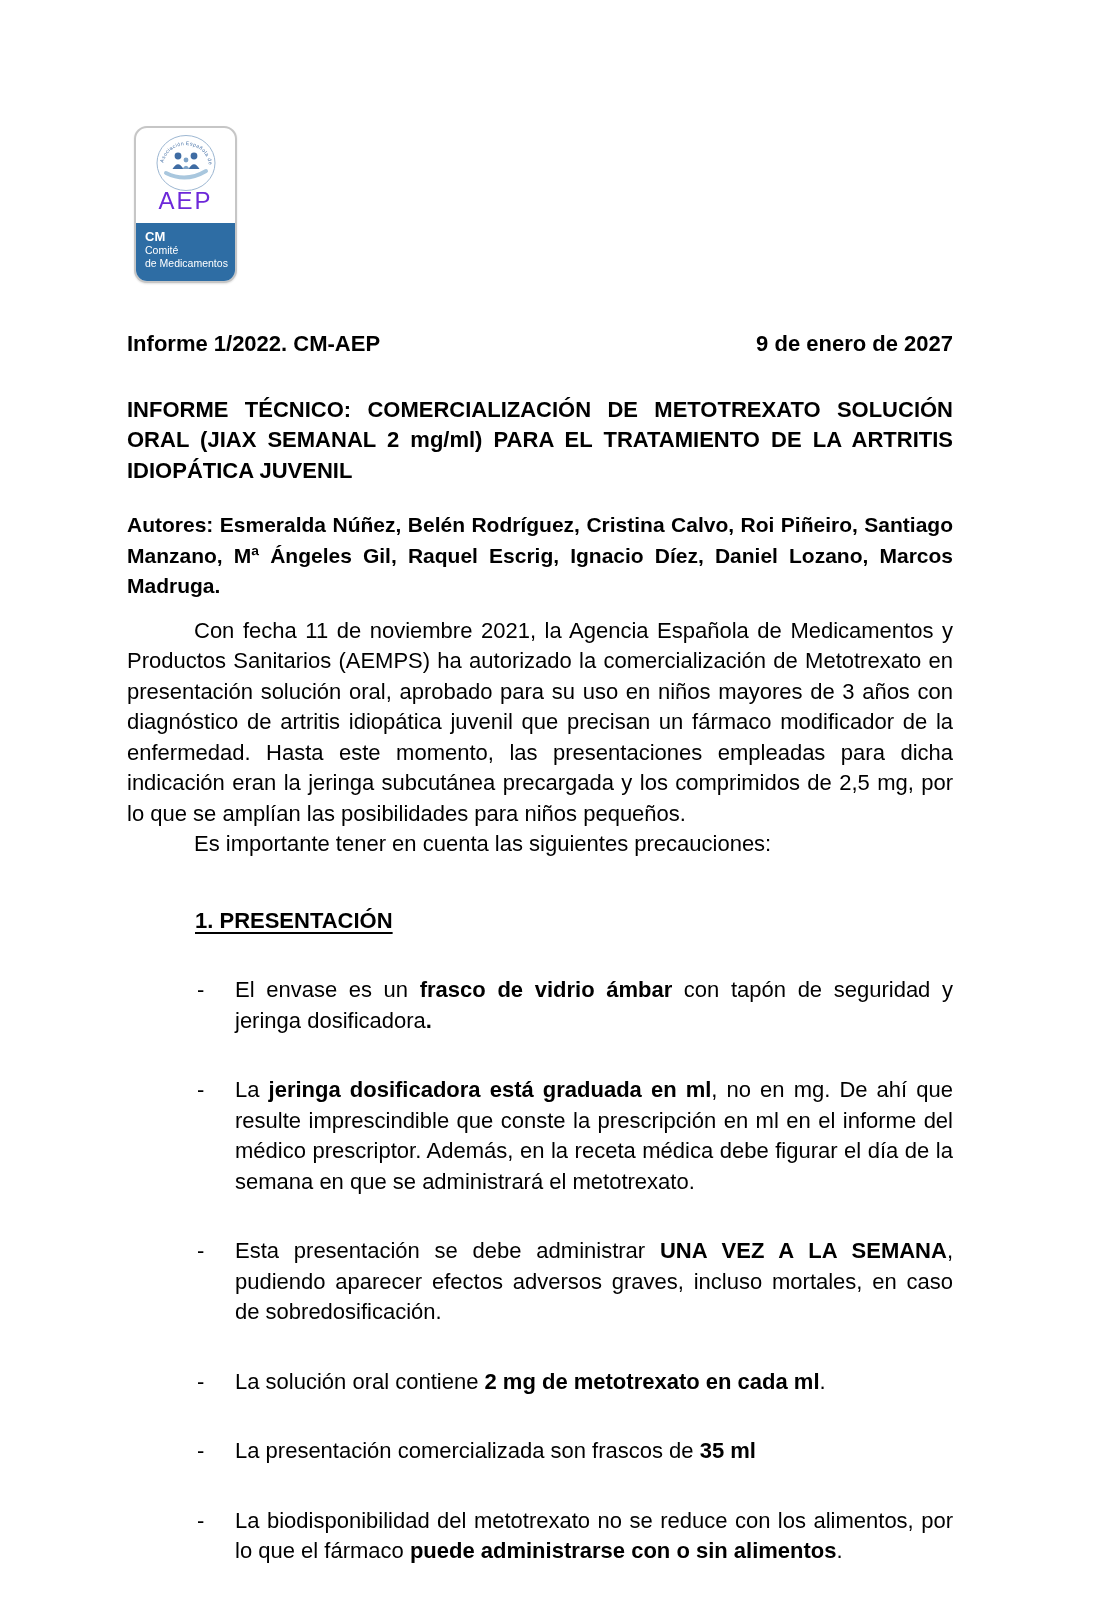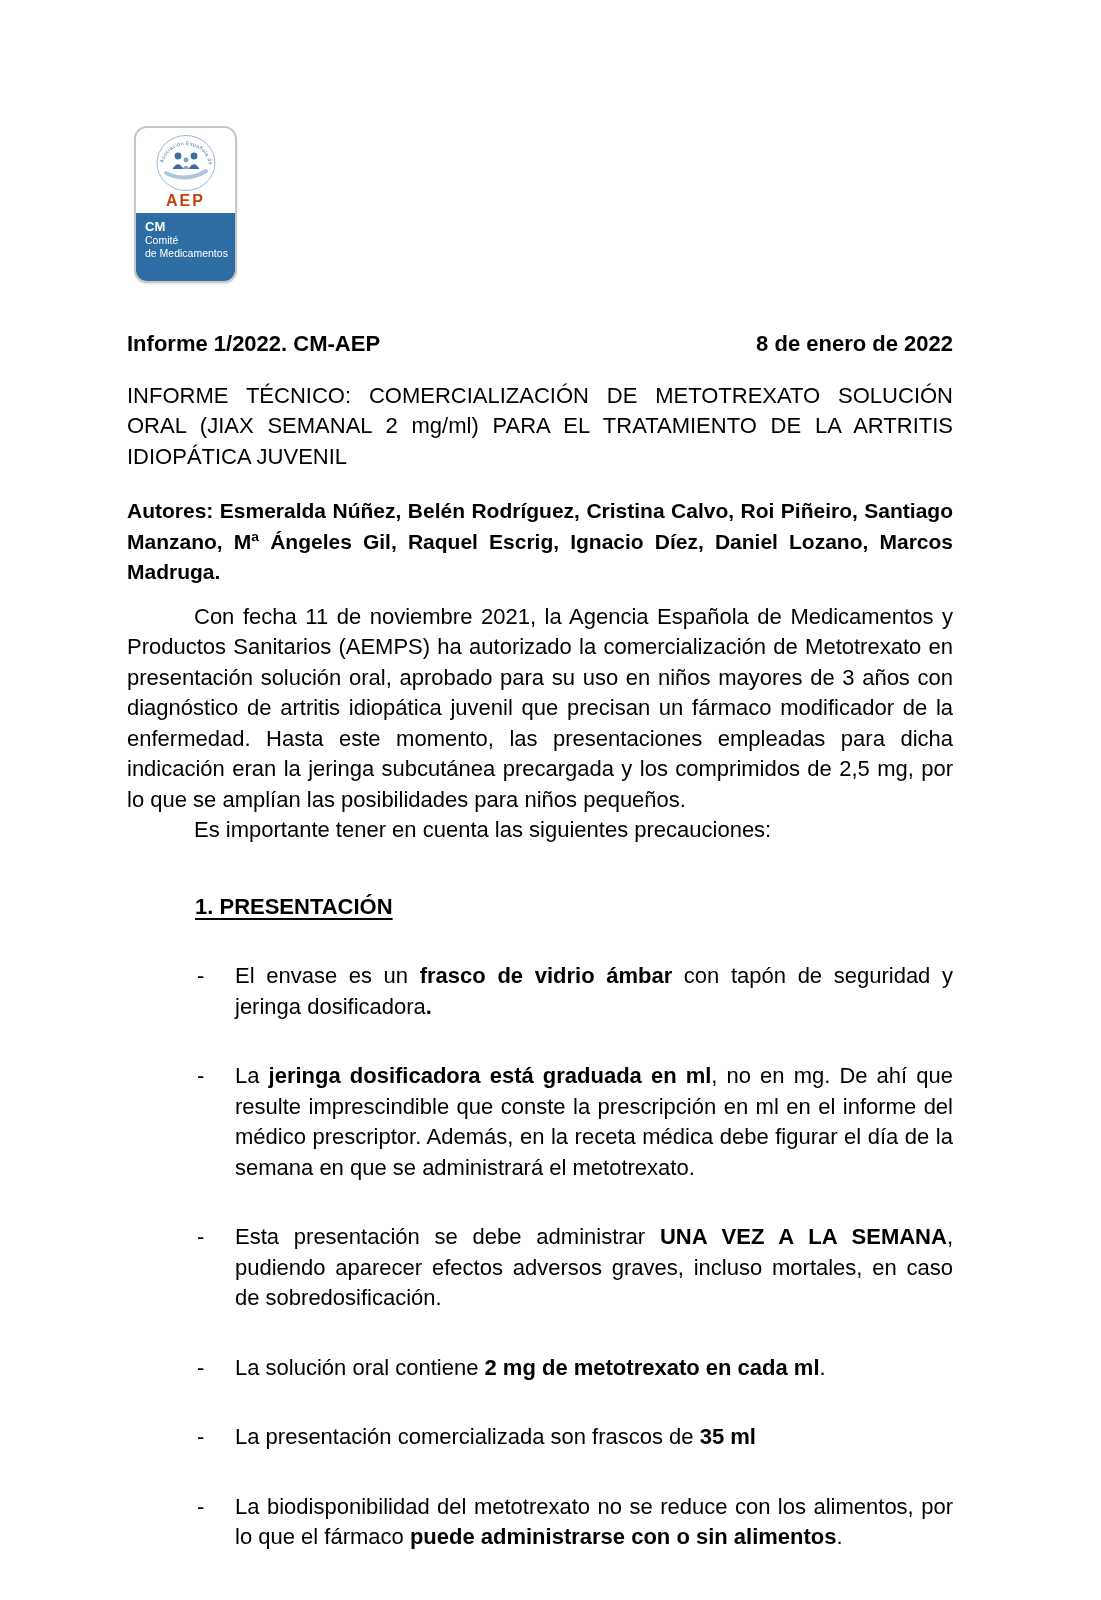--- a/index.html
+++ b/index.html
@@ -25,30 +25,30 @@
     box-sizing: border-box;
   }
   .logo-top {
     height: 95px;
     display: flex; flex-direction: column; align-items: center;
     padding-top: 5px;
   }
   .logo-emblem { display: block; }
   .aep-label {
     margin-top: -3px;
-    font-size: 16px;
-    font-weight: bold;
+    font-size: 24px;
+    font-weight: normal;
     letter-spacing: 2px;
-    color: #c2410c;
+    color: #6d28d9;
     line-height: 22px;
   }
   .logo-bottom {
     position: absolute;
     left: 0; right: 0; bottom: 0;
-    height: 68px;
+    height: 58px;
     background: #2e6da4;
     color: #ffffff;
     padding: 6px 0 7px 9px;
     box-sizing: border-box;
   }
   .cm-abbr { font-size: 13px; font-weight: bold; line-height: 15px; }
   .cm-line { font-size: 10.5px; line-height: 13px; }
 
   
   .doc {
@@ -59,22 +59,22 @@
     line-height: 30.5px;
   }
   .header-row {
     margin-top: 329px;
     display: flex;
     justify-content: space-between;
     font-weight: bold;
     align-items: flex-end;
   }
   .doc-title {
-    margin-top: 21px;
-    font-weight: normal;
+    margin-top: 35px;
+    font-weight: bold;
     text-align: justify;
   }
   .authors {
     margin-top: 24px;
     font-weight: bold;
     font-size: 21px;
     text-align: justify;
   }
   .para {
     margin: 0;
@@ -129,21 +129,21 @@
     <div class="cm-abbr">CM</div>
     <div class="cm-line">Comité</div>
     <div class="cm-line">de Medicamentos</div>
   </div>
 </div>
 
 <div class="doc">
 
   <div class="header-row">
     <span>Informe 1/2022. CM-AEP</span>
-    <span>8 de enero de 2022</span>
+    <span>9 de enero de 2027</span>
   </div>
 
   <div class="doc-title">INFORME TÉCNICO: COMERCIALIZACIÓN DE METOTREXATO SOLUCIÓN ORAL (JIAX SEMANAL 2 mg/ml) PARA EL TRATAMIENTO DE LA ARTRITIS IDIOPÁTICA JUVENIL</div>
 
   <div class="authors">Autores: Esmeralda Núñez, Belén Rodríguez, Cristina Calvo, Roi Piñeiro, Santiago Manzano, Mª Ángeles Gil, Raquel Escrig, Ignacio Díez, Daniel Lozano, Marcos Madruga.</div>
 
   <p class="para first"><span>Con fecha 11 de noviembre 2021, la Agencia Española de Medicamentos y Productos Sanitarios (AEMPS) ha autorizado la comercialización de Metotrexato en presentación solución oral, aprobado para su uso en niños mayores de 3 años con diagnóstico de artritis idiopática juvenil que precisan un fármaco modificador de la enfermedad. Hasta este momento, las presentaciones empleadas para dicha indicación eran la jeringa subcutánea precargada y los comprimidos de 2,5 mg, por lo que se amplían las posibilidades para niños pequeños.</span></p>
   <p class="para"><span>Es importante tener en cuenta las siguientes precauciones:</span></p>
 
   <h2 class="sec-heading s1">1. PRESENTACIÓN</h2>

